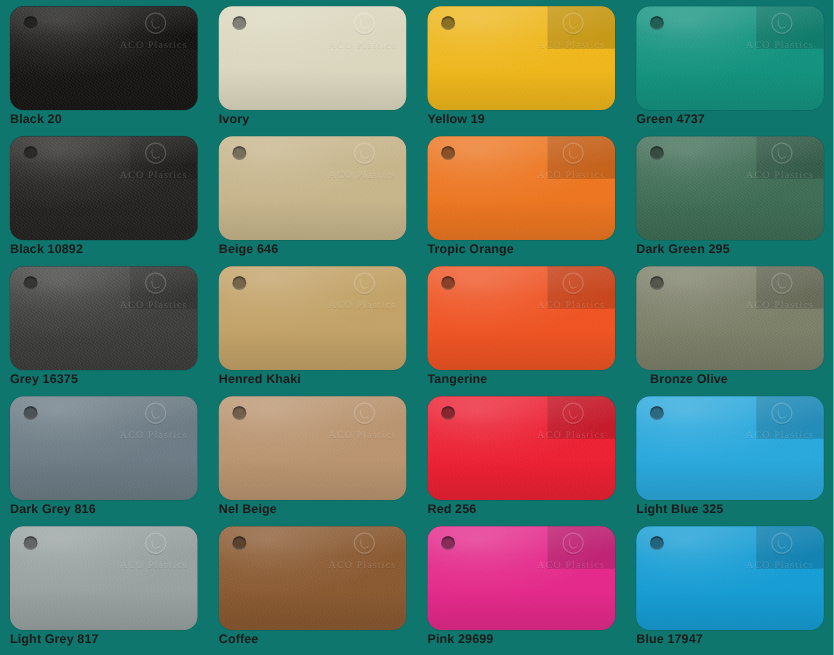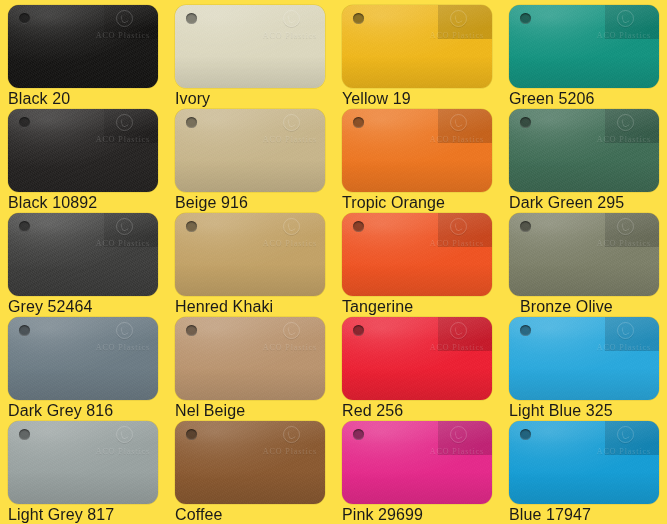--- a/index.html
+++ b/index.html
@@ -131,31 +131,31 @@
     width: 54px;
     height: 34px;
     background: rgba(0,0,0,0.16);
     pointer-events: none;
   }
 
   .swatch-label {
     position: absolute;
     left: 8px;
     top: 90px;
-    font-size: 16px;
-    font-weight: normal;
+    font-size: 10px;
+    font-weight: bold;
     color: #1a1a1a;
     letter-spacing: 0.1px;
     white-space: nowrap;
   }
 </style>
 </head>
 <body>
 
-<div id="swatch-grid" style="background: #fde047;">
+<div id="swatch-grid" style="background: #0f766e;">
     <div class="swatch-cell">
       <div class="chip" style="background: rgb(22, 21, 20);">
         <div class="emblem-shade"></div>
         <div class="grain" style="opacity: 0.3;"></div>
         <div class="sheen"></div>
         <div class="hole"></div>
         <div class="emblem">
           <div class="ring"></div>
           <div class="wordmark">ACO Plastics</div>
         </div>
@@ -191,21 +191,21 @@
       <div class="chip" style="background: rgb(20, 148, 129);">
         <div class="emblem-shade"></div>
         <div class="grain" style="opacity: 0.14;"></div>
         <div class="sheen"></div>
         <div class="hole"></div>
         <div class="emblem">
           <div class="ring"></div>
           <div class="wordmark">ACO Plastics</div>
         </div>
       </div>
-      <div class="swatch-label" style="color: rgb(26, 26, 26);">Green 5206</div>
+      <div class="swatch-label" style="color: rgb(26, 26, 26);">Green 4737</div>
     </div>
     <div class="swatch-cell">
       <div class="chip" style="background: rgb(37, 35, 34);">
         <div class="emblem-shade"></div>
         <div class="grain" style="opacity: 0.3;"></div>
         <div class="sheen"></div>
         <div class="hole"></div>
         <div class="emblem">
           <div class="ring"></div>
           <div class="wordmark">ACO Plastics</div>
@@ -216,21 +216,21 @@
     <div class="swatch-cell">
       <div class="chip" style="background: rgb(200, 182, 140);">
         <div class="grain" style="opacity: 0.12;"></div>
         <div class="sheen"></div>
         <div class="hole"></div>
         <div class="emblem">
           <div class="ring"></div>
           <div class="wordmark">ACO Plastics</div>
         </div>
       </div>
-      <div class="swatch-label" style="color: rgb(26, 26, 26);">Beige 916</div>
+      <div class="swatch-label" style="color: rgb(26, 26, 26);">Beige 646</div>
     </div>
     <div class="swatch-cell">
       <div class="chip" style="background: rgb(238, 119, 34);">
         <div class="emblem-shade"></div>
         <div class="grain" style="opacity: 0.1;"></div>
         <div class="sheen"></div>
         <div class="hole"></div>
         <div class="emblem">
           <div class="ring"></div>
           <div class="wordmark">ACO Plastics</div>
@@ -255,21 +255,21 @@
       <div class="chip" style="background: rgb(61, 61, 60);">
         <div class="emblem-shade"></div>
         <div class="grain" style="opacity: 0.3;"></div>
         <div class="sheen"></div>
         <div class="hole"></div>
         <div class="emblem">
           <div class="ring"></div>
           <div class="wordmark">ACO Plastics</div>
         </div>
       </div>
-      <div class="swatch-label" style="color: rgb(26, 26, 26);">Grey 52464</div>
+      <div class="swatch-label" style="color: rgb(26, 26, 26);">Grey 16375</div>
     </div>
     <div class="swatch-cell">
       <div class="chip" style="background: rgb(196, 163, 104);">
         <div class="grain" style="opacity: 0.1;"></div>
         <div class="sheen"></div>
         <div class="hole"></div>
         <div class="emblem">
           <div class="ring"></div>
           <div class="wordmark">ACO Plastics</div>
         </div>

